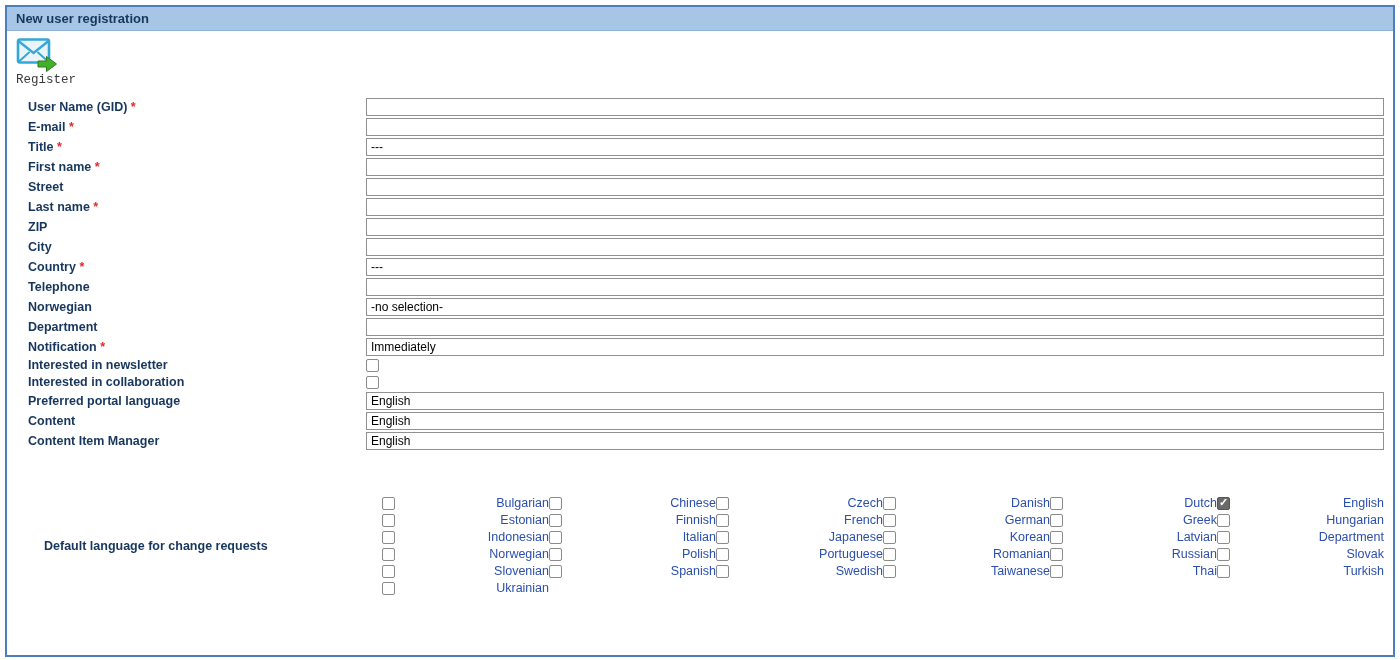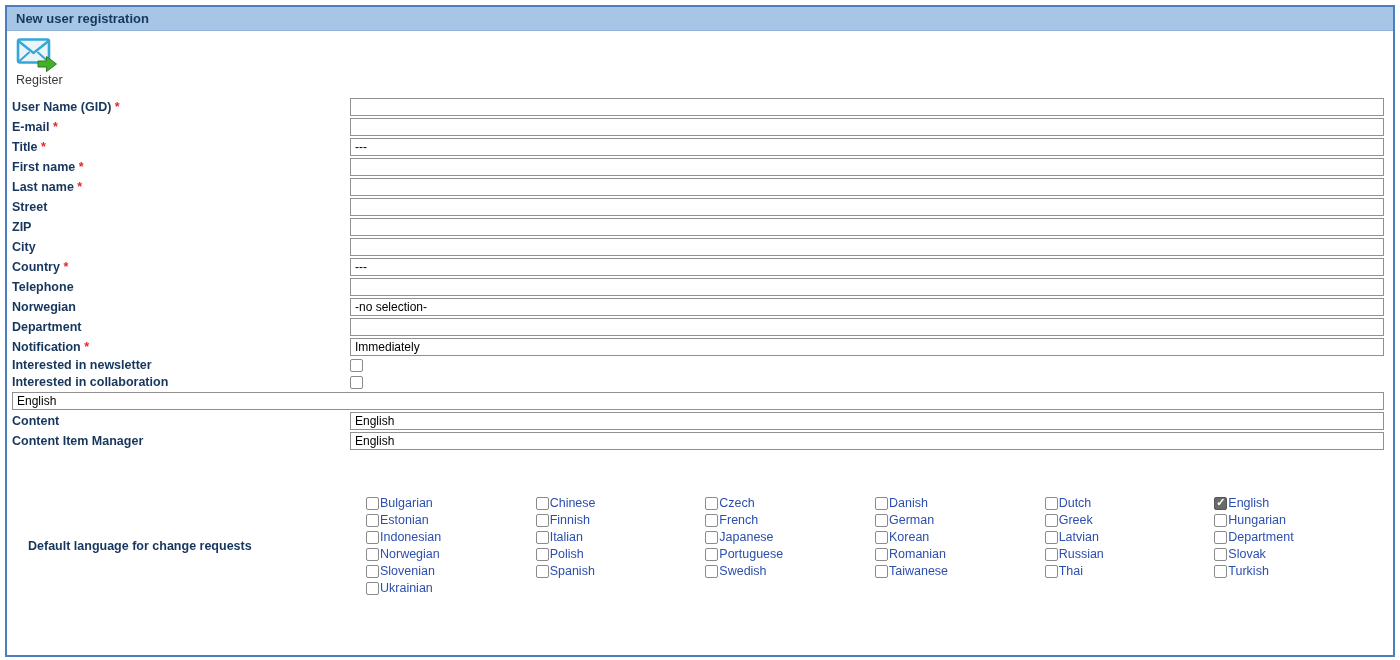--- a/index.html
+++ b/index.html
@@ -23,25 +23,25 @@
     height: 24px;
   }
   .toolbar { padding: 5px 9px 1px 9px; height: 64px; }
   .register-btn {
     display: inline-flex;
     flex-direction: column;
     align-items: flex-start;
     cursor: pointer;
     background: transparent;
     border: none;
-    font-family: Liberation Sans, sans-serif;
+    font-family: Liberation Mono, monospace;
   }
   .register-icon { width: 42px; height: 37px; display: block; }
   .register-label { font-size: 12.5px; color: #3a3a3a; margin-top: 0px; }
-  .form-area { padding: 2px 9px 0 5px; }
+  .form-area { padding: 2px 9px 0 21px; }
   .form-row { display: flex; align-items: center; height: 19px; margin-bottom: 1px; }
   .form-row.checkbox-row { height: 16px; margin-bottom: 1px; align-items: center; }
   .field-label { width: 338px; flex: none; font-weight: bold; color: #17365d; font-size: 12.5px; white-space: nowrap; }
   .req { color: #e8262b; font-weight: bold; }
   .field-area { flex: 1; display: flex; align-items: center; }
   .txt {
     width: 100%;
     height: 18px;
     border: 1px solid #919191;
     font-family: inherit;
@@ -74,21 +74,21 @@
   }
   .lang-block { display: flex; align-items: center; margin-top: 46px; }
   .lang-label { width: 338px; flex: none; font-weight: bold; color: #17365d; font-size: 12.5px; margin-left: 16px; }
   .lang-grid {
     flex: 1;
     display: grid;
     grid-template-columns: repeat(6, 1fr);
     row-gap: 3px;
     align-items: center;
   }
-  .lang-item { display: flex; align-items: center; gap: 1px; cursor: pointer; }
+  .lang-item { display: flex; align-items: center; gap: 7px; cursor: pointer; justify-content: space-between; }
   .lang-name { font-size: 12.5px; color: #2b4fae; }
 </style>
 </head>
 <body>
 
 <div class="page">
 
   <div class="header-bar">New user registration</div>
 
   <div class="toolbar">
@@ -125,27 +125,27 @@
             <input type="text" class="txt" value="---" style="">
           </div>
         </div>
         <div class="form-row">
           <div class="field-label">First name<span class="req"> *</span></div>
           <div class="field-area">
             <input type="text" class="txt" style="">
           </div>
         </div>
         <div class="form-row">
+          <div class="field-label">Street</div>
+          <div class="field-area">
+            <input type="text" class="txt" style="">
+          </div>
+        </div>
+        <div class="form-row">
           <div class="field-label">Last name<span class="req"> *</span></div>
-          <div class="field-area">
-            <input type="text" class="txt" style="">
-          </div>
-        </div>
-        <div class="form-row">
-          <div class="field-label">Street</div>
           <div class="field-area">
             <input type="text" class="txt" style="">
           </div>
         </div>
         <div class="form-row">
           <div class="field-label">ZIP</div>
           <div class="field-area">
             <input type="text" class="txt" style="">
           </div>
         </div>
@@ -191,20 +191,21 @@
             <span class="cb"></span>
           </div>
         </div>
         <div class="form-row checkbox-row">
           <div class="field-label">Interested in collaboration</div>
           <div class="field-area">
             <span class="cb"></span>
           </div>
         </div>
         <div class="form-row">
+          <div class="field-label">Preferred portal language</div>
           <div class="field-area">
             <input type="text" class="txt" value="English" style="">
           </div>
         </div>
         <div class="form-row">
           <div class="field-label">Content</div>
           <div class="field-area">
             <input type="text" class="txt" value="English" style="">
           </div>
         </div>

